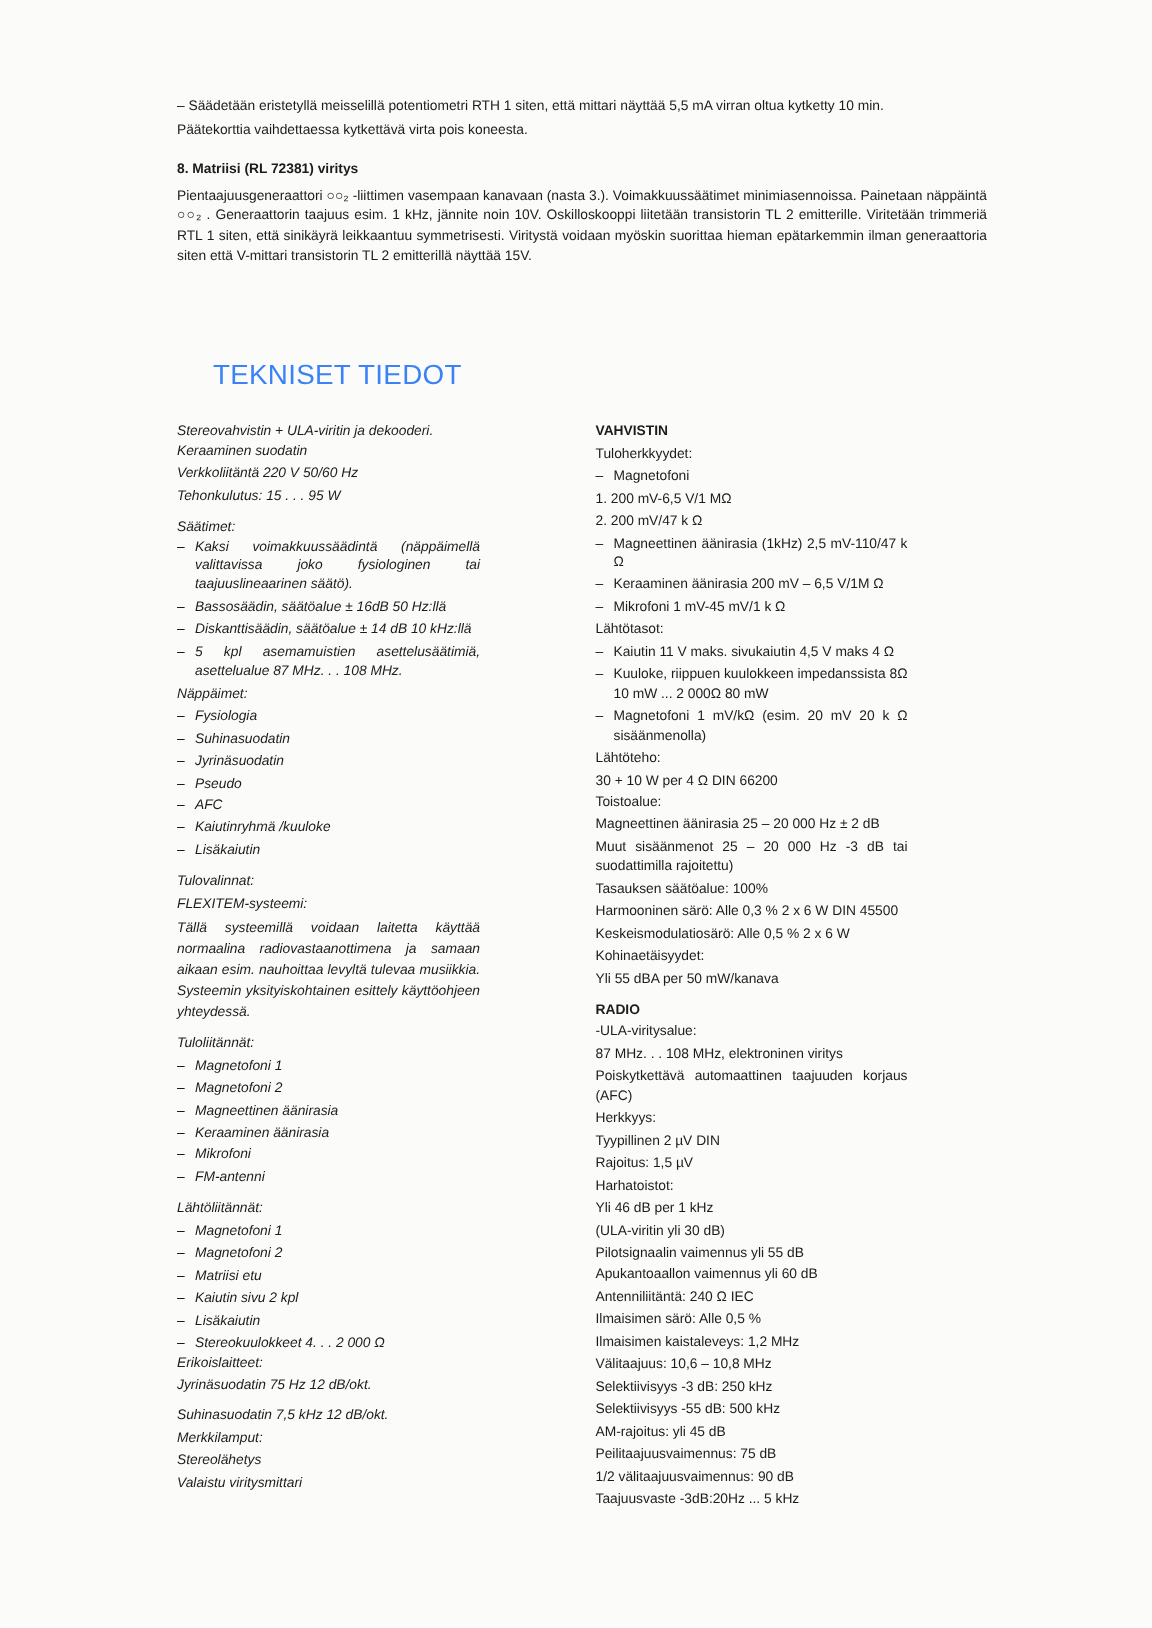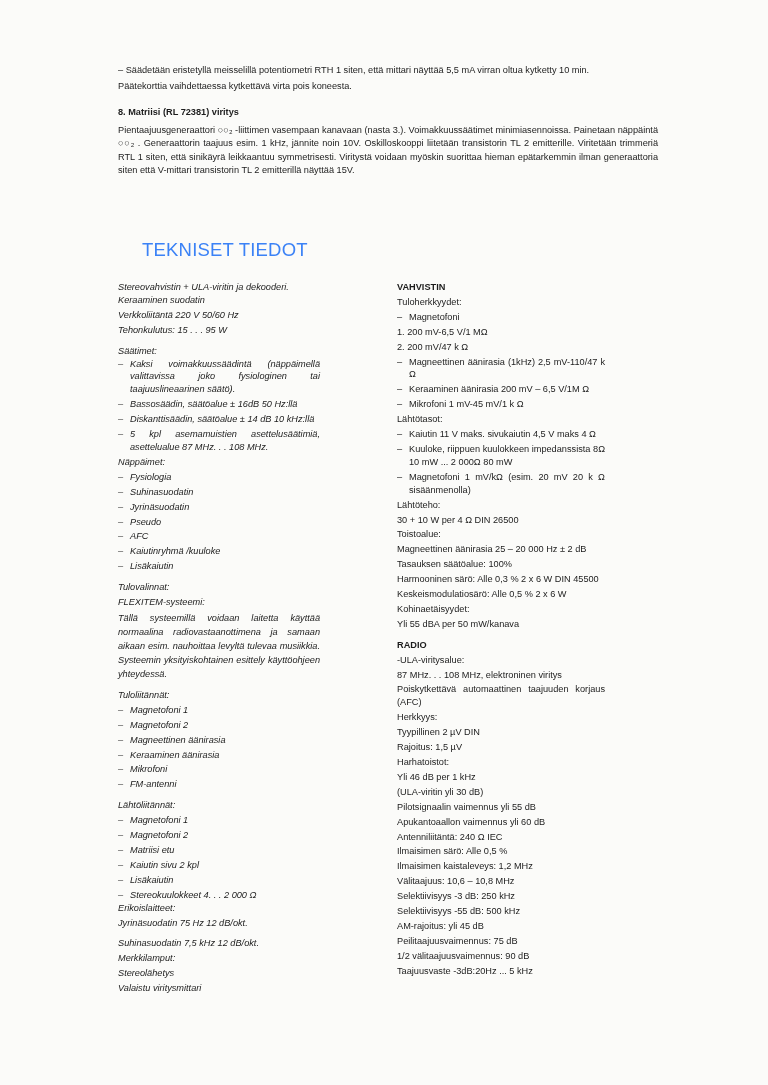--- a/index.html
+++ b/index.html
@@ -187,23 +187,24 @@
   <div class="item mt">
       <span class="dash">–</span>
       <span class="txt">Kuuloke, riippuen kuulokkeen impe­danssista 8Ω 10 mW ... 2 000Ω 80 mW</span>
     </div>
   <div class="item mt">
       <span class="dash">–</span>
       <span class="txt">Magnetofoni 1 mV/kΩ (esim. 20 mV 20 k Ω sisäänmenolla)</span>
     </div>
 
   <div class="line mt">Lähtöteho:</div>
-  <div class="line mt">30 + 10 W per 4 Ω DIN 26500</div>
+  <div class="line mt">30 + 10 W per 4 Ω DIN 66200</div>
   <div class="line mt">Toistoalue:</div>
   <div class="line mt">Magneettinen äänirasia 25 – 20 000 Hz ± 2 dB</div>
+  <div class="line mt">Muut sisäänmenot 25 – 20 000 Hz -3 dB tai suodattimilla rajoitettu)</div>
   <div class="line mt">Tasauksen säätöalue: 100%</div>
   <div class="line mt">Harmooninen särö: Alle 0,3 % 2 x 6 W DIN 45500</div>
   <div class="line mt">Keskeismodulatiosärö: Alle 0,5 % 2 x 6 W</div>
   <div class="line mt">Kohinaetäisyydet:</div>
   <div class="line mt">Yli 55 dBA per 50 mW/kanava</div>
 
   <div class="line hd mt4">RADIO</div>
   <div class="line mt">-ULA-viritysalue:</div>
   <div class="line mt">87 MHz. . . 108 MHz, elektroninen viritys</div>
   <div class="line mt">Poiskytkettävä automaattinen taajuuden korjaus (AFC)</div>

